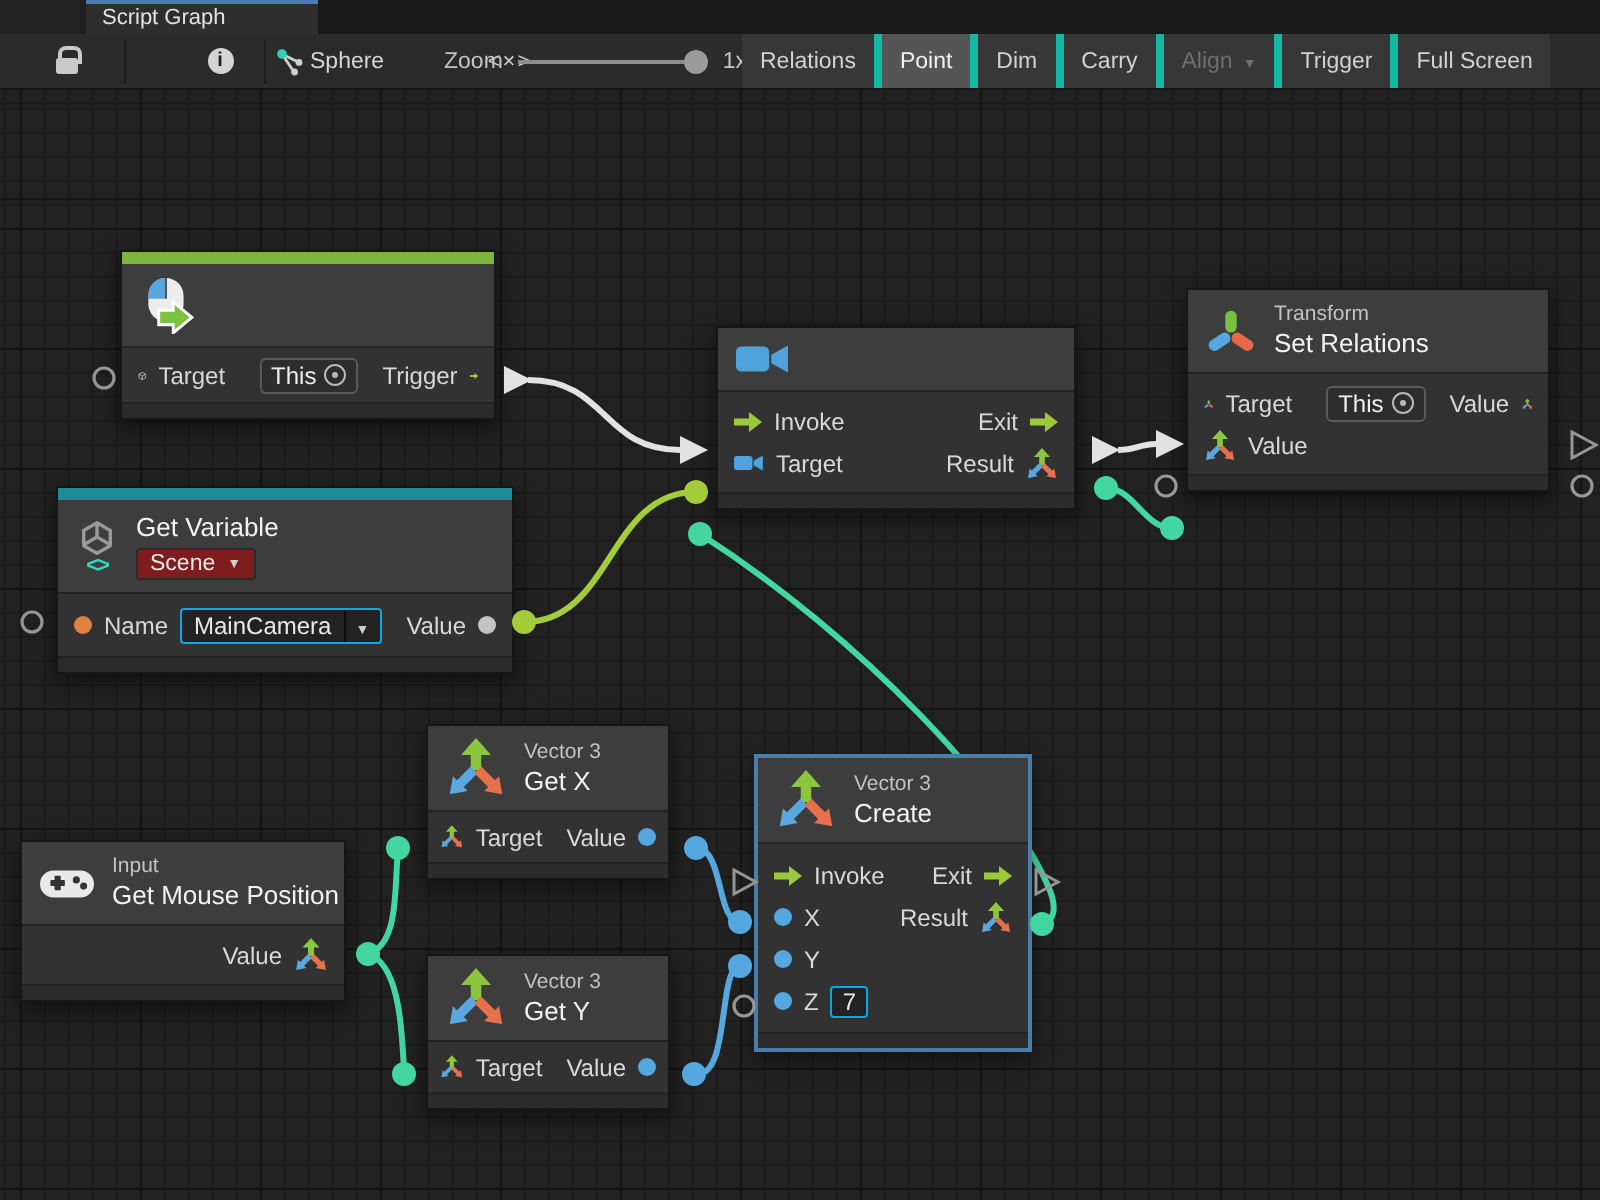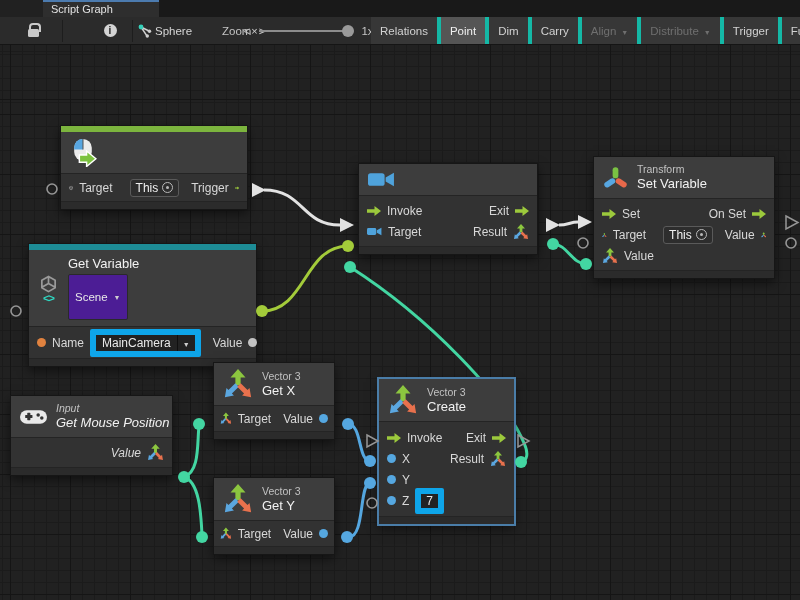--- a/index.html
+++ b/index.html
@@ -68,27 +68,27 @@
   .nhead .cat { font-size:10.5px; color:#c2c2c2; line-height:13px; }
   .nhead .ttl { font-size:13px; color:#f2f2f2; line-height:16px; white-space:nowrap; }
   .nbody { padding:3px 8px; }
   .row { display:flex; align-items:center; gap:6px; height:21px; }
   .row .sp { flex:1; }
   .lab { color:#d8d8d8; white-space:nowrap; }
   .nfoot { height:8px; background:#2b2b2b; border-top:1px solid #242424; }
   .pdot { width:9px; height:9px; border-radius:50%; flex:0 0 auto; }
   .chip { display:inline-flex; align-items:center; gap:4px; border:1px solid #5a5a5a; border-radius:3px;
           background:#2d2d2d; padding:1px 5px; color:#efefef;margin-left:11px; }
-  .chip-dd { display:inline-flex; align-items:center; background:#222222; border:6px solid #0ea5e9;
+  .chip-dd { display:inline-flex; align-items:center; background:#222222; border:1px solid #0ea5e9;
              border-radius:2px; color:#e8e8e8; }
   .chip-dd .txt { padding:1px 6px; }
   .chip-dd .arr { border-left:1px solid #0f0f0f; padding:1px 5px; }
   .chip-dd .arr::after { content:"▼"; font-size:7px; color:#cfcfcf; }
-  .chip-lite { display:inline-flex; align-items:center; background:#4c1d95; border:1px solid #2a2a2a;
-               border-radius:2px; color:#e8e8e8; font-size:11.5px; padding:16px 6px; margin-top:2px; }
+  .chip-lite { display:inline-flex; align-items:center; background:#7f1d1d; border:1px solid #2a2a2a;
+               border-radius:2px; color:#e8e8e8; font-size:11.5px; padding:1px 6px; margin-top:2px; }
   .chip-lite::after { content:"▼"; font-size:7px; margin-left:6px; color:#cfcfcf; }
   .bullseye { width:11px; height:11px; border:1.5px solid #b9b9b9; border-radius:50%; position:relative; }
   .bullseye::after { content:""; position:absolute; left:50%; top:50%; width:3px; height:3px; margin:-1.5px;
                      background:#b9b9b9; border-radius:50%; }
   .unityglyph { color:#2fd9c3; font-weight:bold; font-size:11px; line-height:8px; letter-spacing:-1px; }
 </style>
 </head>
 <body>
 
 <svg width="0" height="0" style="position:absolute">
@@ -180,23 +180,20 @@
         <span>Point</span>
       </div>
     <div class="tbtn">
         <span>Dim</span>
       </div>
     <div class="tbtn">
         <span>Carry</span>
       </div>
     <div class="tbtn disabled">
         <span class="dd">Align</span>
-      </div>
-    <div class="tbtn disabled">
-        <span class="dd">Distribute</span>
       </div>
     <div class="tbtn">
         <span>Trigger</span>
       </div>
     <div class="tbtn" style="border-right:none">
         <span>Full Screen</span>
       </div>
   </div>
 </div>
 
@@ -305,44 +302,33 @@
         <span class="sp"></span>
         <span class="lab">Result</span>
         <svg width="16" height="16">
             <use href="#v3"></use>
           </svg>
       </div>
     </div>
     <div class="nfoot"></div>
   </div>
 
-  <div class="node" style="left:593px; top:156px; width:182px;">
+  <div class="node" style="left:593px; top:144px; width:182px;">
     <div class="nhead">
       <span class="ic">
           <svg width="25" height="25">
             <use href="#tfm"></use>
           </svg>
         </span>
       <span>
         <div class="cat">Transform</div>
-        <div class="ttl">Set Variable</div>
+        <div class="ttl">Set Relations</div>
       </span>
     </div>
     <div class="nbody" style="padding:4px 8px">
-      <div class="row">
-        <svg width="14" height="10">
-            <use href="#arr"></use>
-          </svg>
-        <span class="lab">Set</span>
-        <span class="sp"></span>
-        <span class="lab">On Set</span>
-        <svg width="14" height="10">
-            <use href="#arr"></use>
-          </svg>
-      </div>
       <div class="row">
         <svg width="14" height="14">
             <use href="#tfm"></use>
           </svg>
         <span class="lab">Target</span>
         <span class="chip">
           <span>This</span>
           <span class="bullseye"></span>
         </span>
         <span class="sp"></span>
@@ -454,21 +440,21 @@
         <span class="pdot" style="background:#55a7e0"></span>
         <span class="lab">Z</span>
         <span class="chip-dd" style="min-width:16px; justify-content:center">
           <span class="txt" style="padding:0 5px">7</span>
         </span>
       </div>
     </div>
     <div class="nfoot"></div>
   </div>
 
-  <div class="node" style="left:10px; top:395px; width:163px;font-style:italic;">
+  <div class="node" style="left:10px; top:420px; width:163px;">
     <div class="nhead">
       <span class="ic">
           <svg width="27" height="17">
             <use href="#pad"></use>
           </svg>
         </span>
       <span>
         <div class="cat">Input</div>
         <div class="ttl">Get Mouse Position</div>
       </span>

